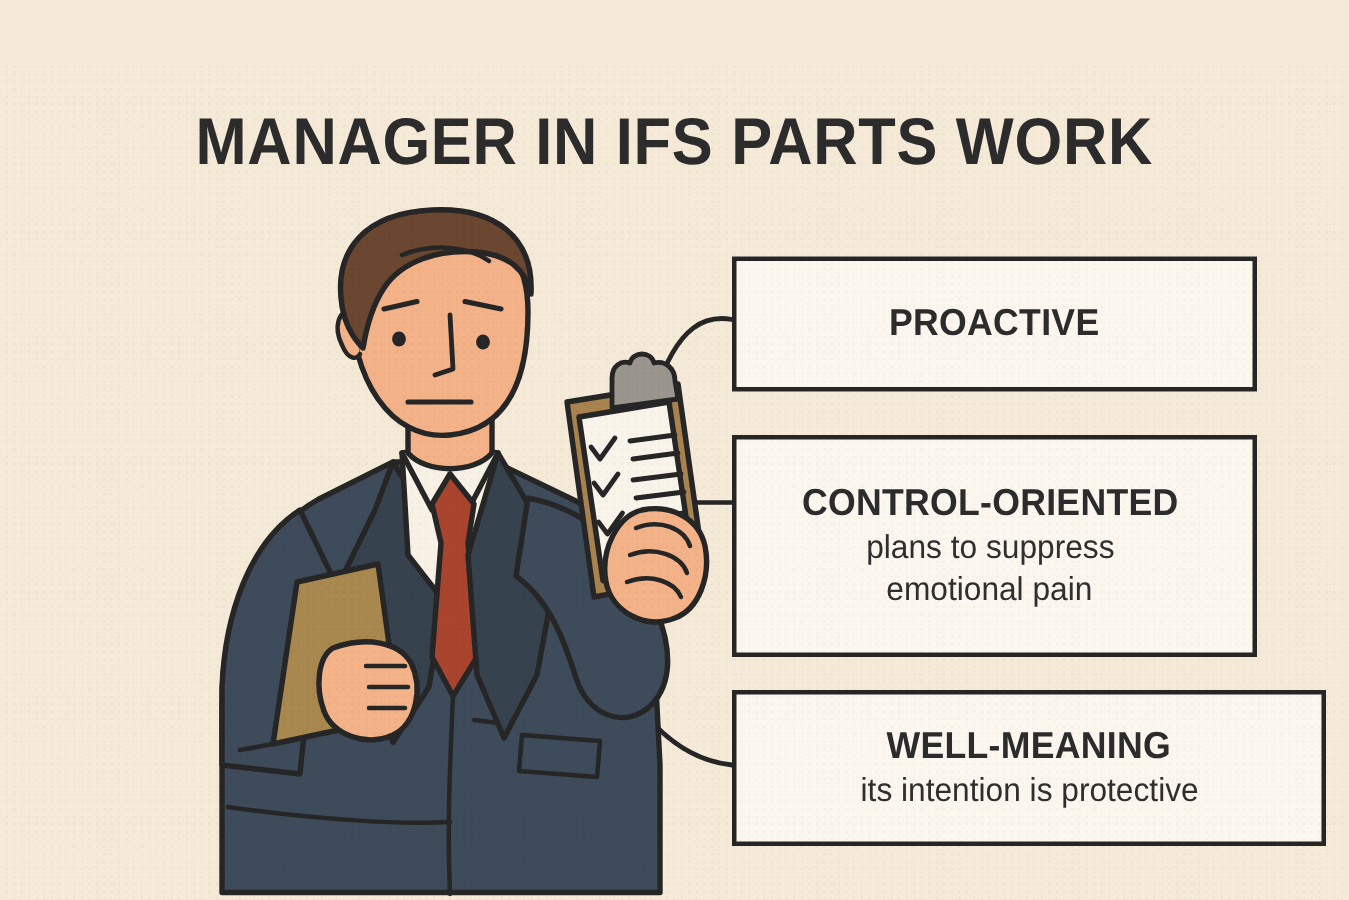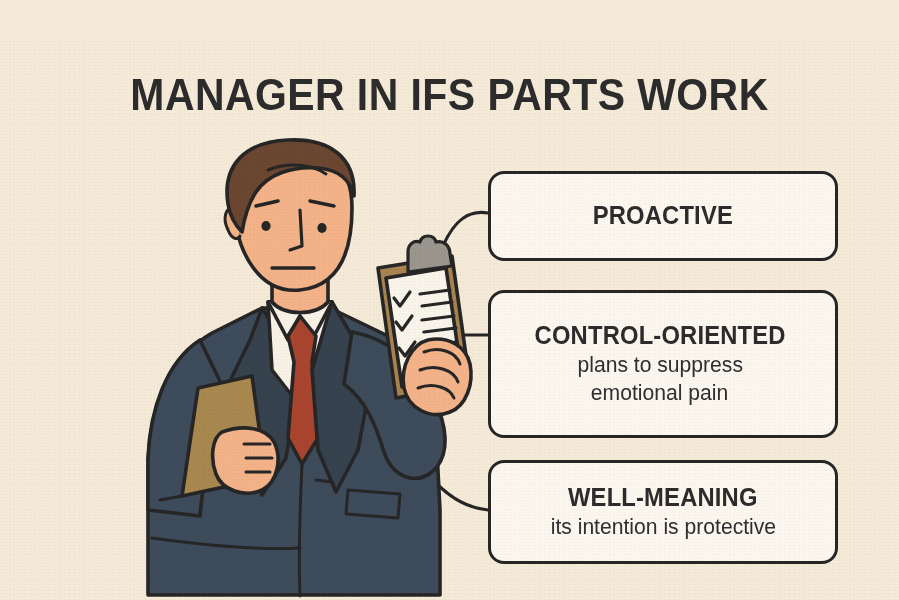--- a/index.html
+++ b/index.html
@@ -45,21 +45,21 @@
     top: 0;
     width: 899px;
     height: 600px;
   }
   
   .card {
     position: absolute;
     box-sizing: border-box;
     background: #fbf6ee;
     border: 3.5px solid #262626;
-    border-radius: 16px;
+    border-radius: 0;
     display: flex;
     flex-direction: column;
     align-items: center;
     justify-content: center;
     text-align: center;
     padding: 6px 14px;
   }
   .card-title {
     font-family: "Liberation Sans", sans-serif;
     font-size: 25px;
@@ -73,21 +73,21 @@
     font-family: "Liberation Sans", sans-serif;
     font-size: 22px;
     font-weight: normal;
     color: #2f2f2f;
     line-height: 1.18;
     margin-top: 2px;
     transform: scaleX(0.96);
   }
   #card-1 { left: 488px; top: 131px; width: 350px; height: 90px; }
   #card-2 { left: 488px; top: 250px; width: 350px; height: 148px; padding-left: 8px; }
-  #card-3 { left: 488px; top: 420px; width: 350px; height: 104px; }
+  #card-3 { left: 488px; top: 420px; width: 396px; height: 104px; }
 
   .noise {
     position: absolute;
     inset: 0;
     pointer-events: none;
     opacity: 0.035;
     background-image:
       radial-gradient(#000 0.5px, transparent 0.6px),
       radial-gradient(#000 0.5px, transparent 0.6px);
     background-size: 3px 3px, 5px 5px;

